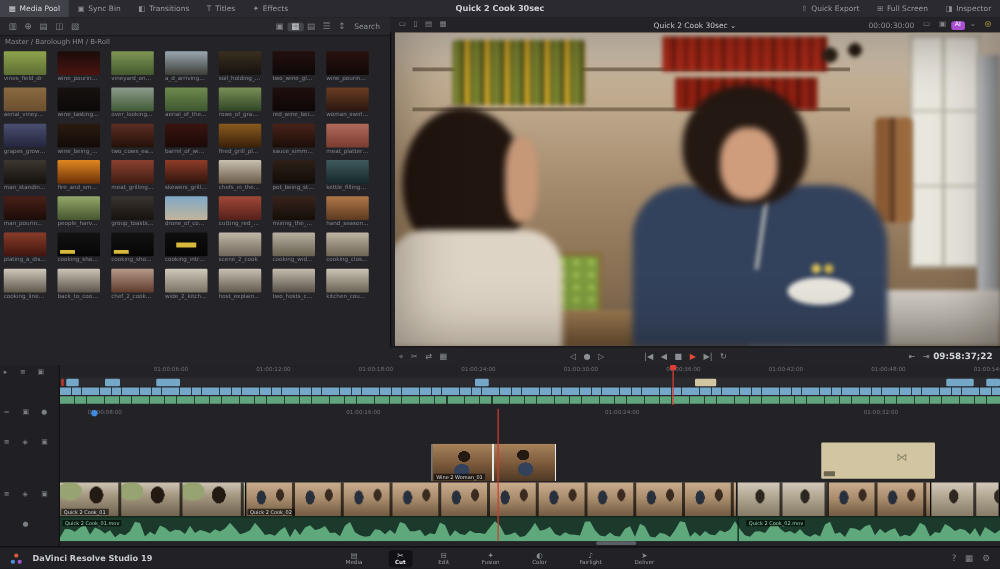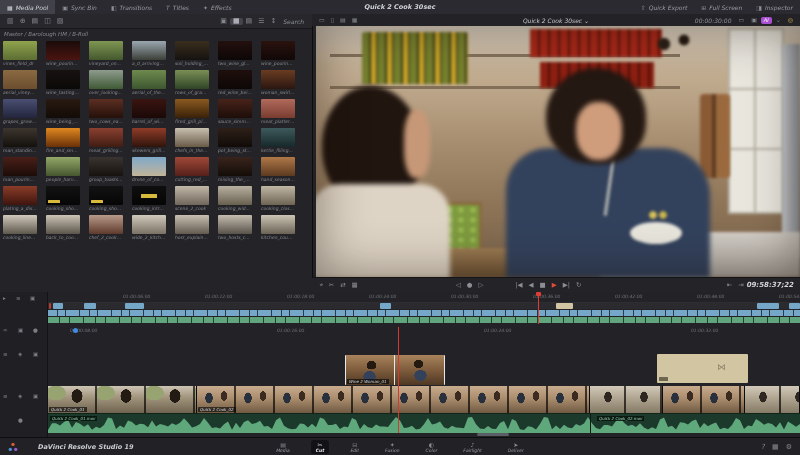--- a/index.html
+++ b/index.html
@@ -1,19 +1,19 @@
 <!DOCTYPE html>
 <html><head>
 <meta charset="utf-8">
 <style>
   html,body{margin:0;padding:0;background:#101013;}
   #app{position:relative;width:800px;height:455px;background:#232327;overflow:hidden;
        font-family:"DejaVu Sans","Liberation Sans",sans-serif;color:#c8cacf;
        -webkit-font-smoothing:antialiased;}
-  .abs{position:absolute;font-style:italic;}
+  .abs{position:absolute;}
 
   
   #topbar{left:0;top:0;width:800px;height:14px;background:#2a2a30;border-bottom:1px solid #141417;
           display:flex;align-items:center;}
   #tb-tabs{display:flex;align-items:center;height:100%;}
   .tb-tab{display:flex;align-items:center;gap:3px;padding:0 7px;height:100%;font-size:6px;color:#9a9da3;cursor:default;}
   .tb-tab.active{background:#41414a;color:#d7d9dd;}
   .tb-ico{font-size:6px;color:#8b8e95;}
   .tb-tab.active .tb-ico{color:#d7d9dd;}
   #tb-title{position:absolute;left:0;right:0;text-align:center;font-size:6.5px;font-weight:bold;color:#cfd2d7;pointer-events:none;}
@@ -141,21 +141,21 @@
   #a1track svg{position:absolute;left:0;top:0;}
   .alabel{position:absolute;top:2px;background:rgba(6,20,12,.85);color:#9fd4b4;font-size:4px;line-height:5px;padding:0 2px;border-radius:0.5px;white-space:nowrap;}
   #a1cut{position:absolute;left:542px;top:0;width:1px;height:19px;background:#0c1a12;}
   #scrollbar{position:absolute;left:429px;top:141px;width:32px;height:2.5px;background:#5a5e66;border-radius:2px;}
   #ph-over{position:absolute;left:490px;top:0;width:1px;height:32px;background:#e03c32;}
   #ph-cap{position:absolute;left:488px;top:0;width:5px;height:4px;background:#e03c32;border-radius:1px;}
   #ph-low{position:absolute;left:350px;top:35px;width:1px;height:106px;background:#d23a30;}
 
   
   #bottombar{left:0;top:437px;width:800px;height:18px;background:#212126;border-top:1px solid #0e0e10;display:flex;align-items:center;}
-  #brand{display:flex;align-items:center;gap:20px;padding-left:8px;}
+  #brand{display:flex;align-items:center;gap:8px;padding-left:8px;}
   #brand svg{display:block;}
   #appname{font-size:6.5px;font-weight:bold;color:#c9ccd2;}
   #pages{position:absolute;left:0;right:0;display:flex;justify-content:center;gap:16px;}
   .page{display:flex;flex-direction:column;align-items:center;padding:1px 5px;border-radius:3px;}
   .page.active{background:#121216;}
   .pico{font-size:6px;color:#8a8d94;line-height:7px;}
   .plbl{font-size:4.5px;color:#9a9da4;line-height:5px;}
   .page.active .pico{color:#d7d9dd;}
   .page.active .plbl{color:#e6e8ec;font-weight:bold;}
   #bb-right{margin-left:auto;display:flex;gap:7px;padding-right:8px;}

